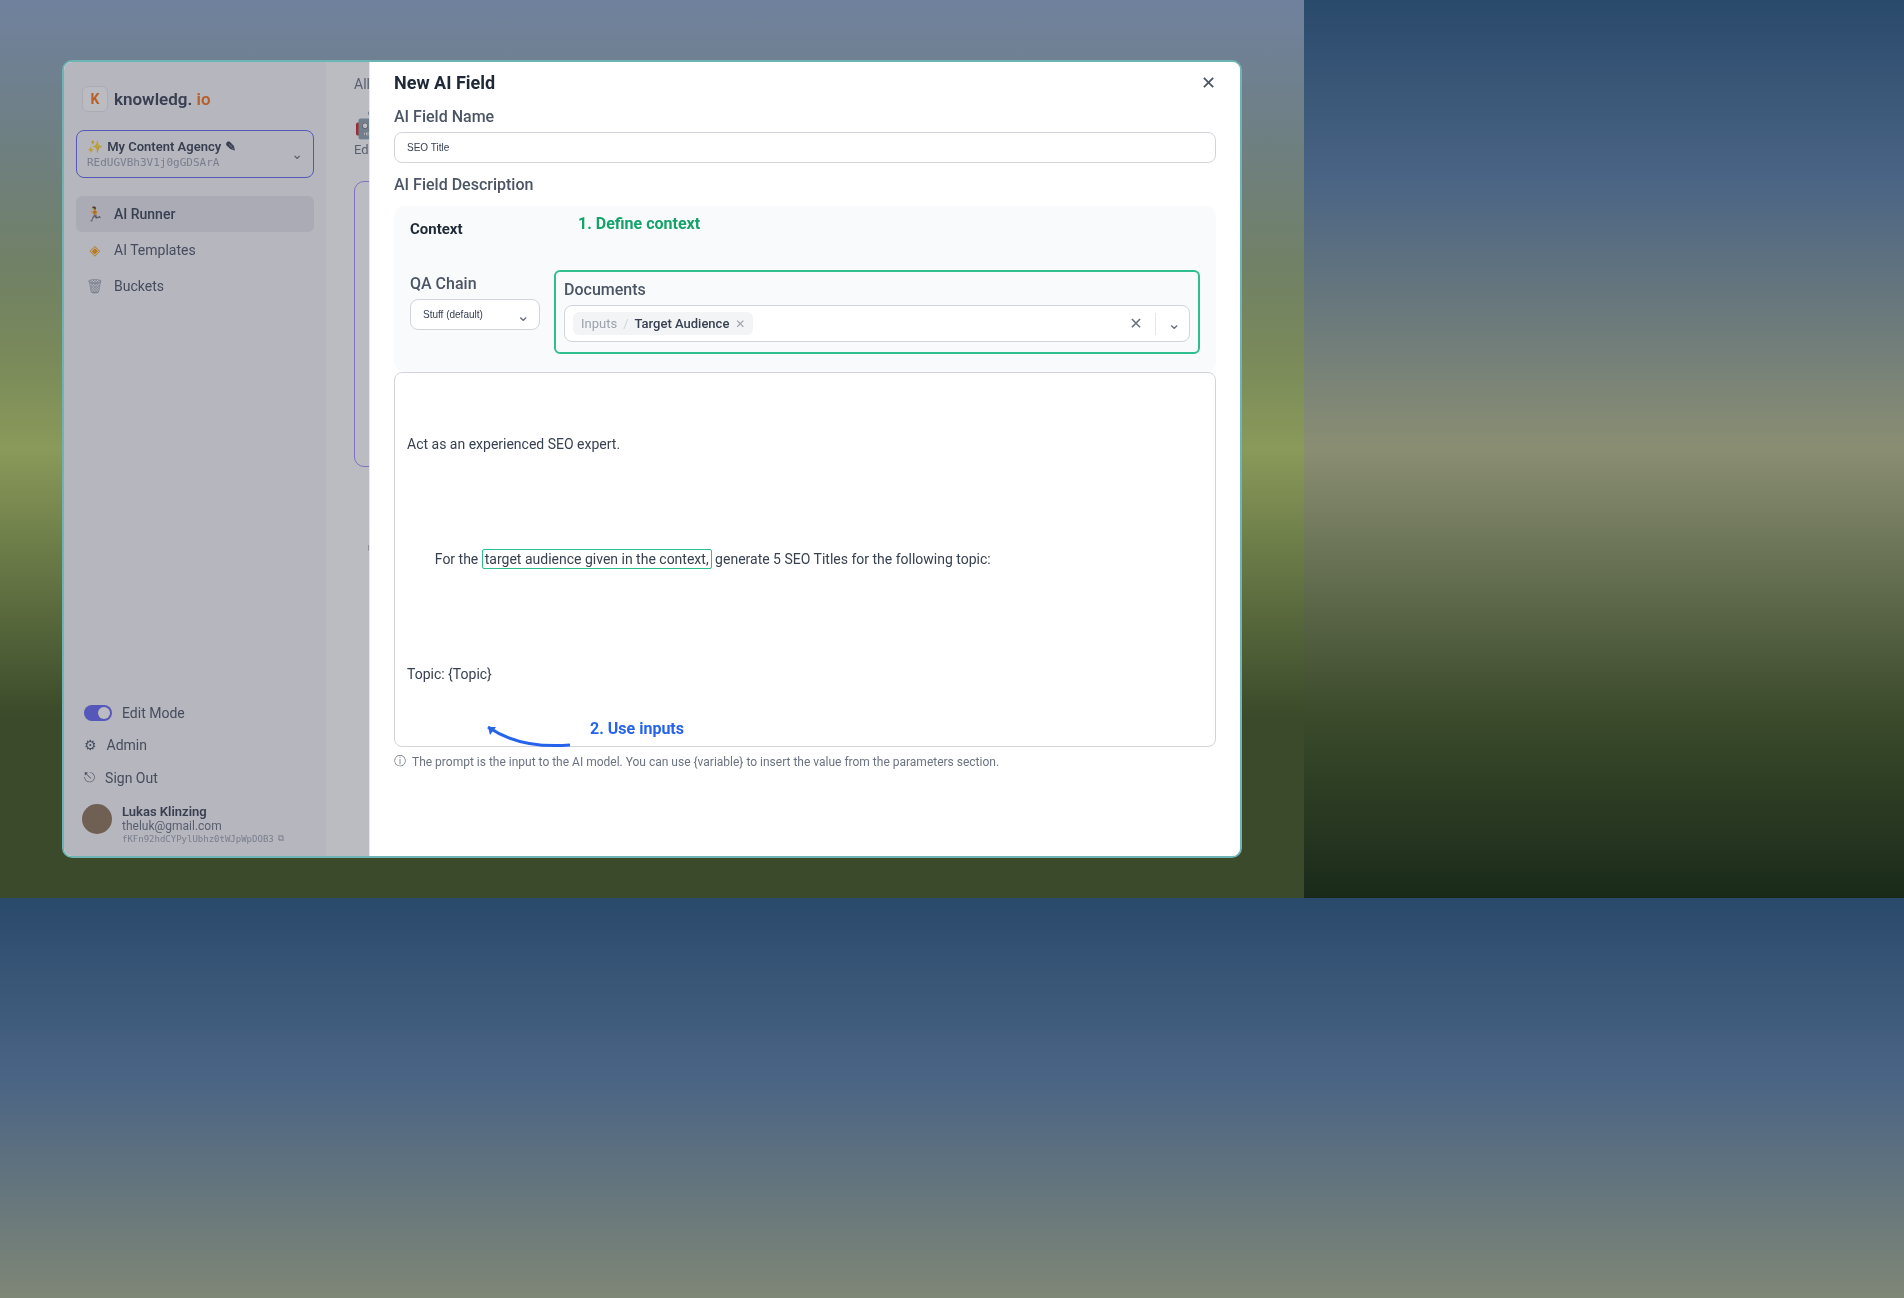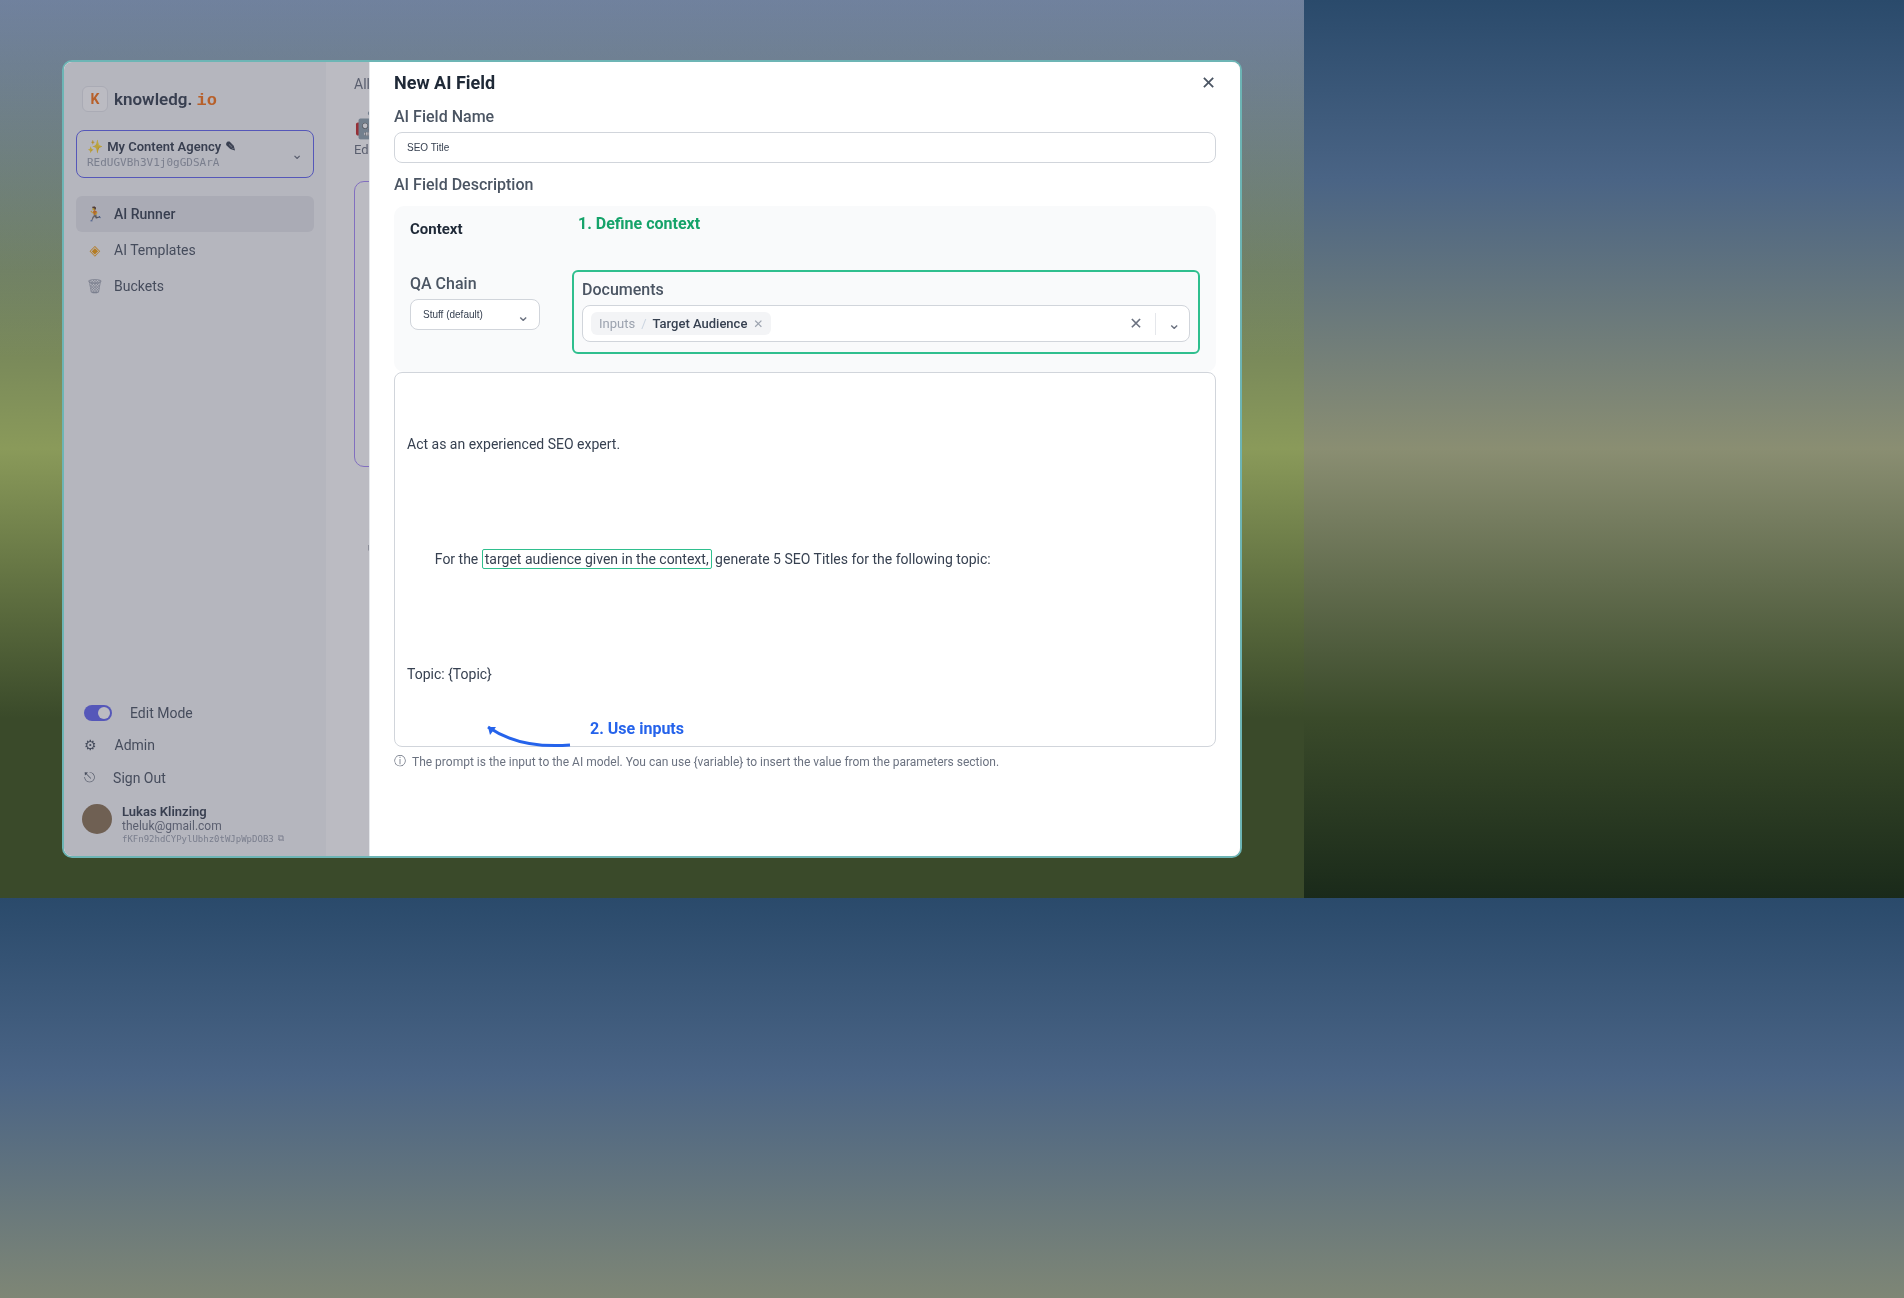--- a/index.html
+++ b/index.html
@@ -35,37 +35,37 @@
   width: 262px;
   background: #f6f7f9;
   padding: 12px;
   display: flex; flex-direction: column;
   font-size: 14px;
   color: #374151;
 }
 .logo-row { display: flex; align-items: center; gap: 6px; padding: 12px 6px 18px 6px; }
 .logo-box { width: 26px; height: 26px; background: #fff; border: 1px solid #e5e7eb; border-radius: 6px; display: flex; align-items: center; justify-content: center; color: #f97316; font-weight: 700; }
 .logo-text { font-size: 17px; font-weight: 600; color: #374151; }
-.logo-text .io { color: #f97316; font-family: Liberation Mono, monospace; }
+.logo-text .io { color: #f97316; }
 .workspace {
   border: 1px solid #6366f1; border-radius: 8px;
   padding: 8px 10px; display: flex; align-items: center; justify-content: space-between;
   margin-bottom: 18px;
 }
 .workspace-inner { display: flex; flex-direction: column; gap: 2px; }
 .workspace-name { font-size: 13px; font-weight: 600; color: #374151; display: flex; align-items: center; gap: 4px; }
 .workspace-id { font-size: 11px; color: #9ca3af; font-family: monospace; }
 .chev { color: #6b7280; }
 .nav-item { display: flex; align-items: center; gap: 10px; padding: 9px 10px; border-radius: 6px; cursor: pointer; font-size: 14px; color: #4b5563; }
 .nav-item.active { background: #e5e7eb; font-weight: 500; color: #374151; }
 .nav-icon { width: 18px; height: 18px; display: inline-flex; align-items: center; justify-content: center; color: #6366f1; }
 .nav-icon.orange { color: #f59e0b; }
 .nav-icon.gray { color: #9ca3af; }
 .spacer { flex: 1; }
-.toggle-row, .bottom-row { display: flex; align-items: center; gap: 18px; padding: 8px 8px; color: #4b5563; font-size: 14px; }
+.toggle-row, .bottom-row { display: flex; align-items: center; gap: 10px; padding: 8px 8px; color: #4b5563; font-size: 14px; }
 .toggle {
   width: 28px; height: 16px; background: #6366f1; border-radius: 999px; position: relative;
 }
 .toggle::after { content:''; position:absolute; left: 14px; top: 2px; width: 12px; height: 12px; background: #fff; border-radius: 50%; }
 .user-row { display: flex; gap: 10px; align-items: flex-start; padding: 10px 6px 0 6px; }
 .avatar { width: 30px; height: 30px; border-radius: 50%; background: #8b7355; }
 .user-name { font-size: 13px; font-weight: 600; color: #374151; }
 .user-email { font-size: 12px; color: #6b7280; }
 .user-key { font-size: 9px; color: #9ca3af; font-family: monospace; display: flex; gap: 4px; align-items: center; }
 .main { flex: 1; padding: 14px 28px; background: #fff; position: relative; }
@@ -95,21 +95,21 @@
 .label { font-size: 16px; color: #4b5563; font-weight: 500; margin-bottom: 6px; margin-top: 4px; display: block; }
 .input, .textarea, .select {
   width: 100%; border: 1px solid #d1d5db; border-radius: 8px;
   padding: 9px 12px; font-size: 10px; color: #374151; background: #fff;
 }
 .textarea { min-height: 64px; resize: vertical; }
 .context-box {
   background: #f9fafb; border-radius: 10px; padding: 14px 16px 18px 16px; margin-top: 12px;
 }
 .context-title { font-size: 15px; font-weight: 700; color: #1f2937; margin-bottom: 12px; }
-.context-row { display: flex; gap: 32px; align-items: flex-start; margin-top: 32px; }
+.context-row { display: flex; gap: 14px; align-items: flex-start; margin-top: 32px; }
 .qa-col { width: 130px; }
 .docs-col { flex: 1; }
 .docs-highlight { border: 2.5px solid #2fbf8e; border-radius: 6px; padding: 4px 8px 10px 8px; }
 .select-wrap { position: relative; }
 .select-wrap .chev-d { position: absolute; right: 10px; top: 50%; transform: translateY(-50%); pointer-events: none; color: #6b7280; }
 .docs-input-row { display: flex; align-items: center; gap: 6px; }
 .tag-pill { background: #f3f4f6; border-radius: 6px; padding: 4px 8px; font-size: 13px; display: inline-flex; align-items: center; gap: 6px; }
 .tag-pill .muted { color: #9ca3af; }
 .tag-pill .sep { color: #cbd5e1; }
 .tag-pill .main-tag { color: #374151; font-weight: 500; }

